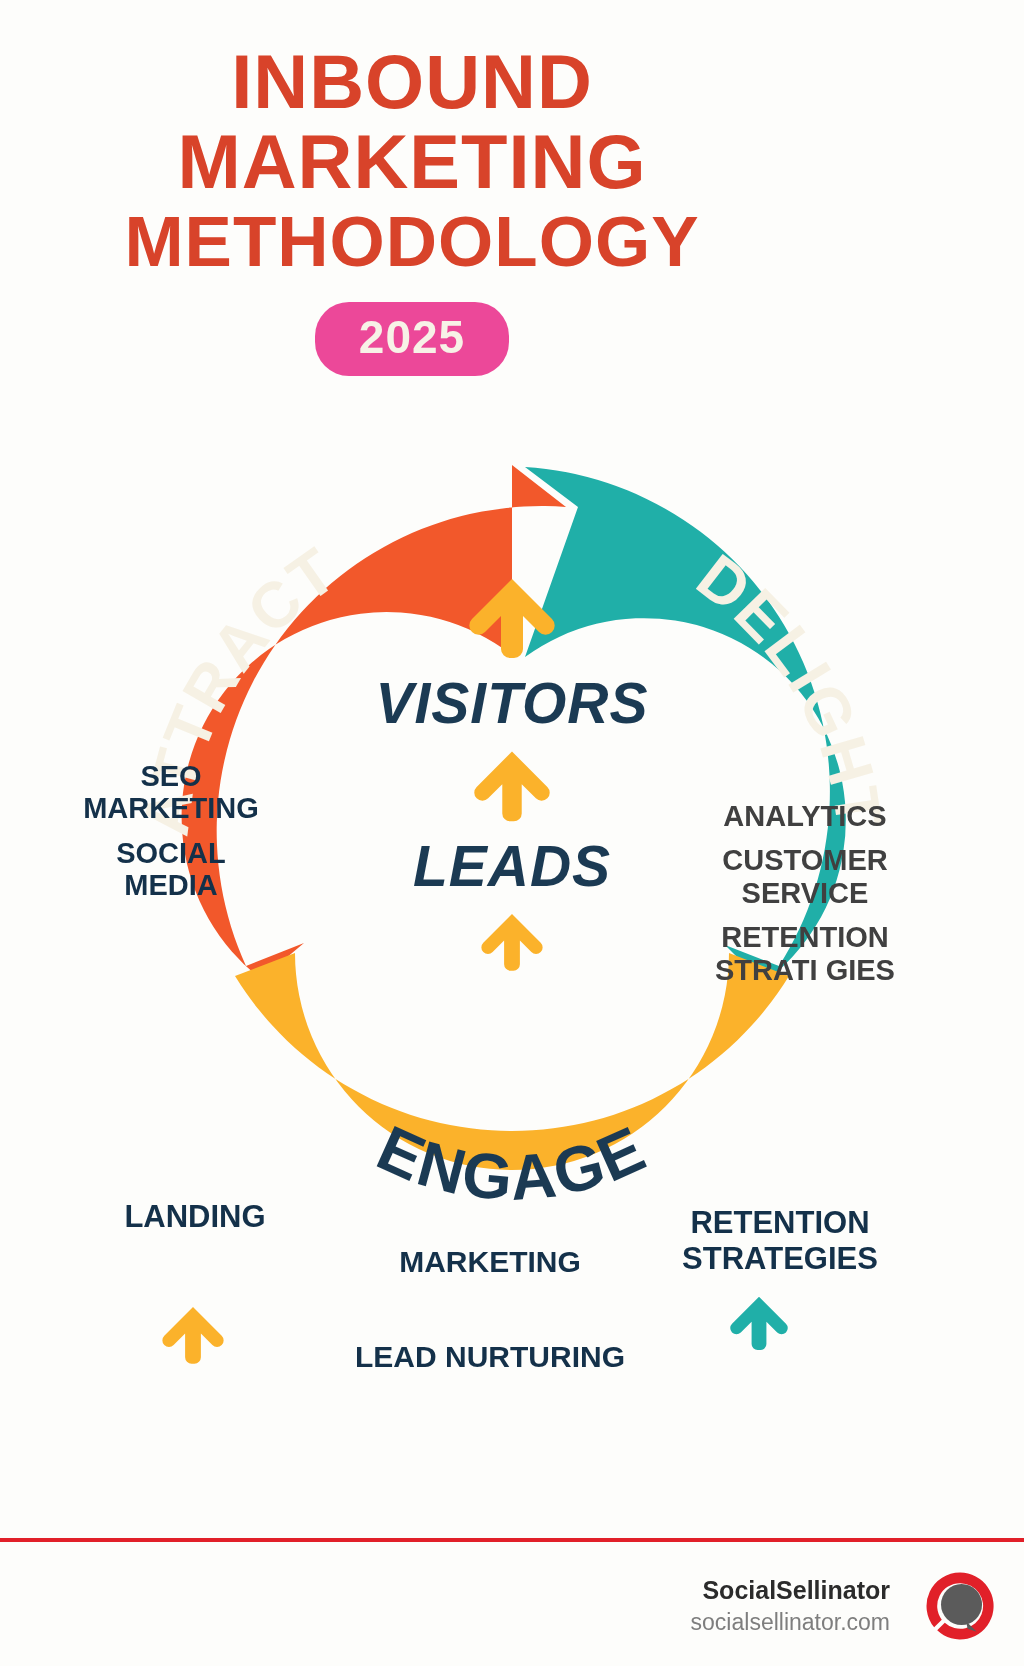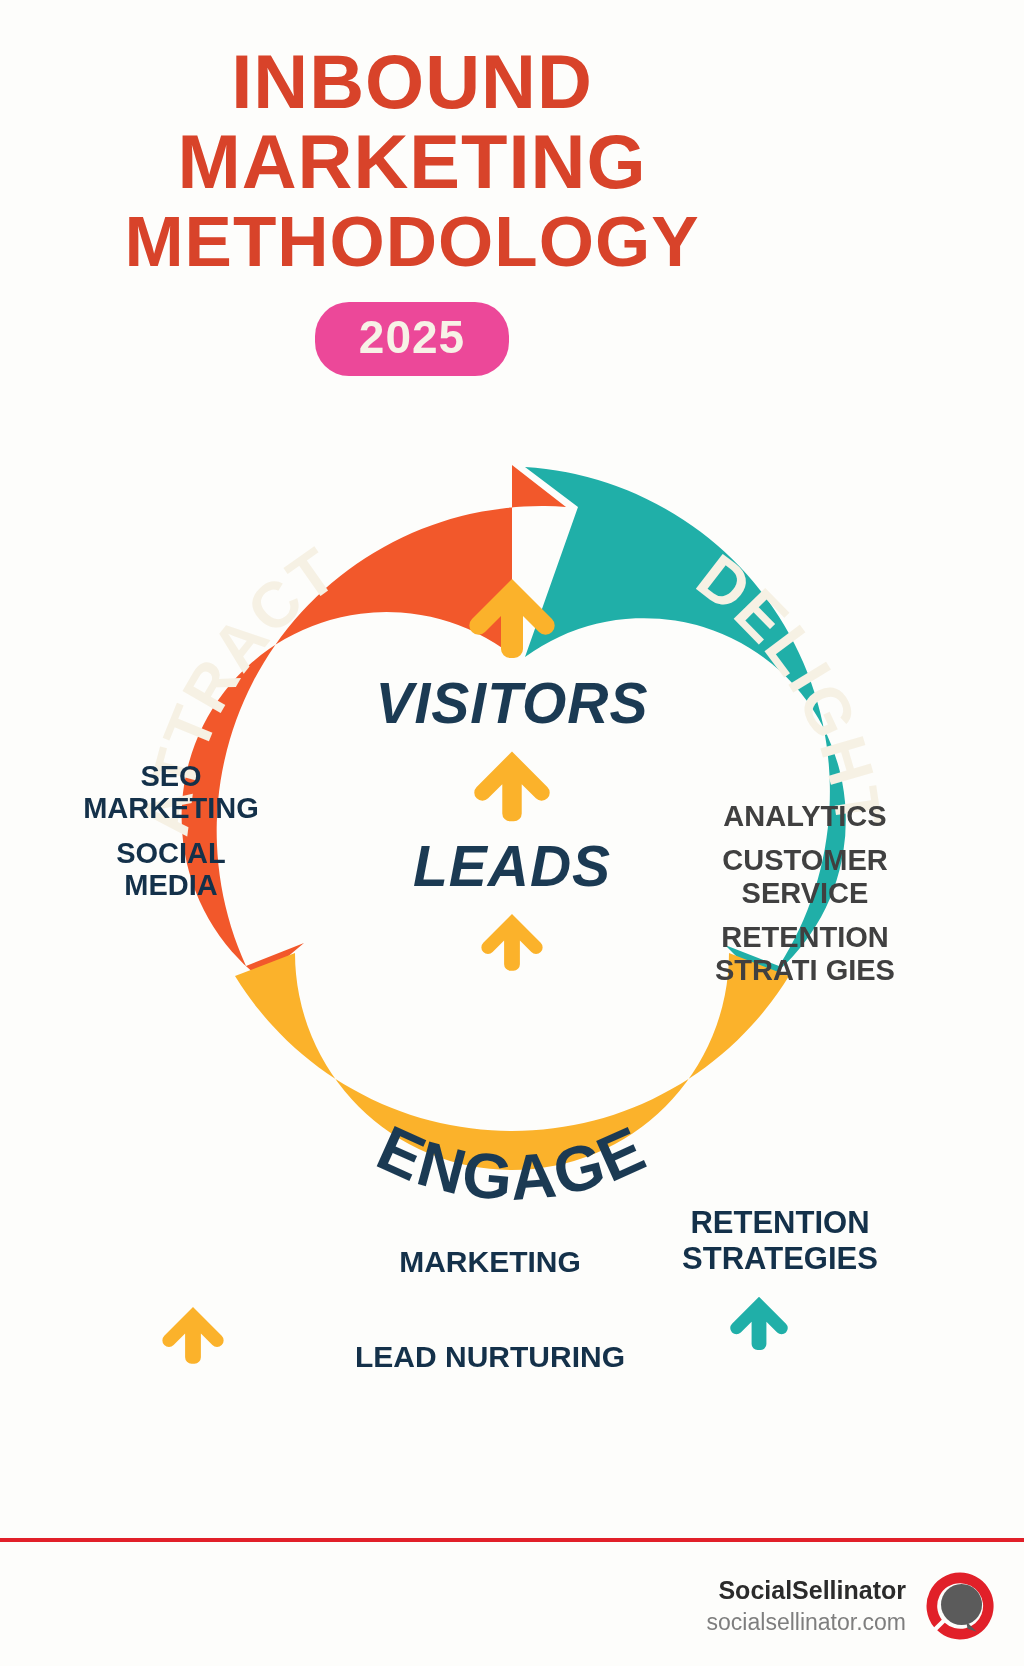--- a/index.html
+++ b/index.html
@@ -157,21 +157,21 @@
     left: 0;
     top: 1546px;
     width: 1024px;
     height: 120px;
     display: flex;
     align-items: center;
     justify-content: flex-end;
     padding-right: 26px;
     box-sizing: border-box;
   }
-  .footer-text { text-align: right; margin-right: 16px; }
+  .footer-text { text-align: right; margin-right: 32px; }
   .brand-name {
     font-family: "Liberation Sans", sans-serif;
     font-weight: bold;
     font-size: 25px;
     color: #2B2B2B;
     line-height: 1.3;
   }
   .brand-url {
     font-family: "Liberation Sans", sans-serif;
     font-size: 23px;
@@ -269,20 +269,21 @@
   <div class="center-word">LEADS</div>
   <div class="sp-b"></div>
   <svg class="arrow-up" width="66" height="62" viewBox="0 0 92 86">
     <path d="M46 4 L86 44 a9 9 0 0 1 -13 13 L57 41 L57 74 a9 9 0 0 1 -9 9 L44 83 a9 9 0 0 1 -9 -9 L35 41 L19 57 a9 9 0 0 1 -13 -13 Z" fill="#FBB22B"></path>
   </svg>
 </div>
 
 <div class="bottom-area">
 
   <div class="b-label b-landing">
+    <div>LANDING</div>
   </div>
 
   <div class="b-label b-email">
     <div>MARKETING</div>
   </div>
 
   <div class="b-label b-nurture">LEAD NURTURING</div>
 
   <div class="b-label b-retention">
     <div>RETENTION</div>

